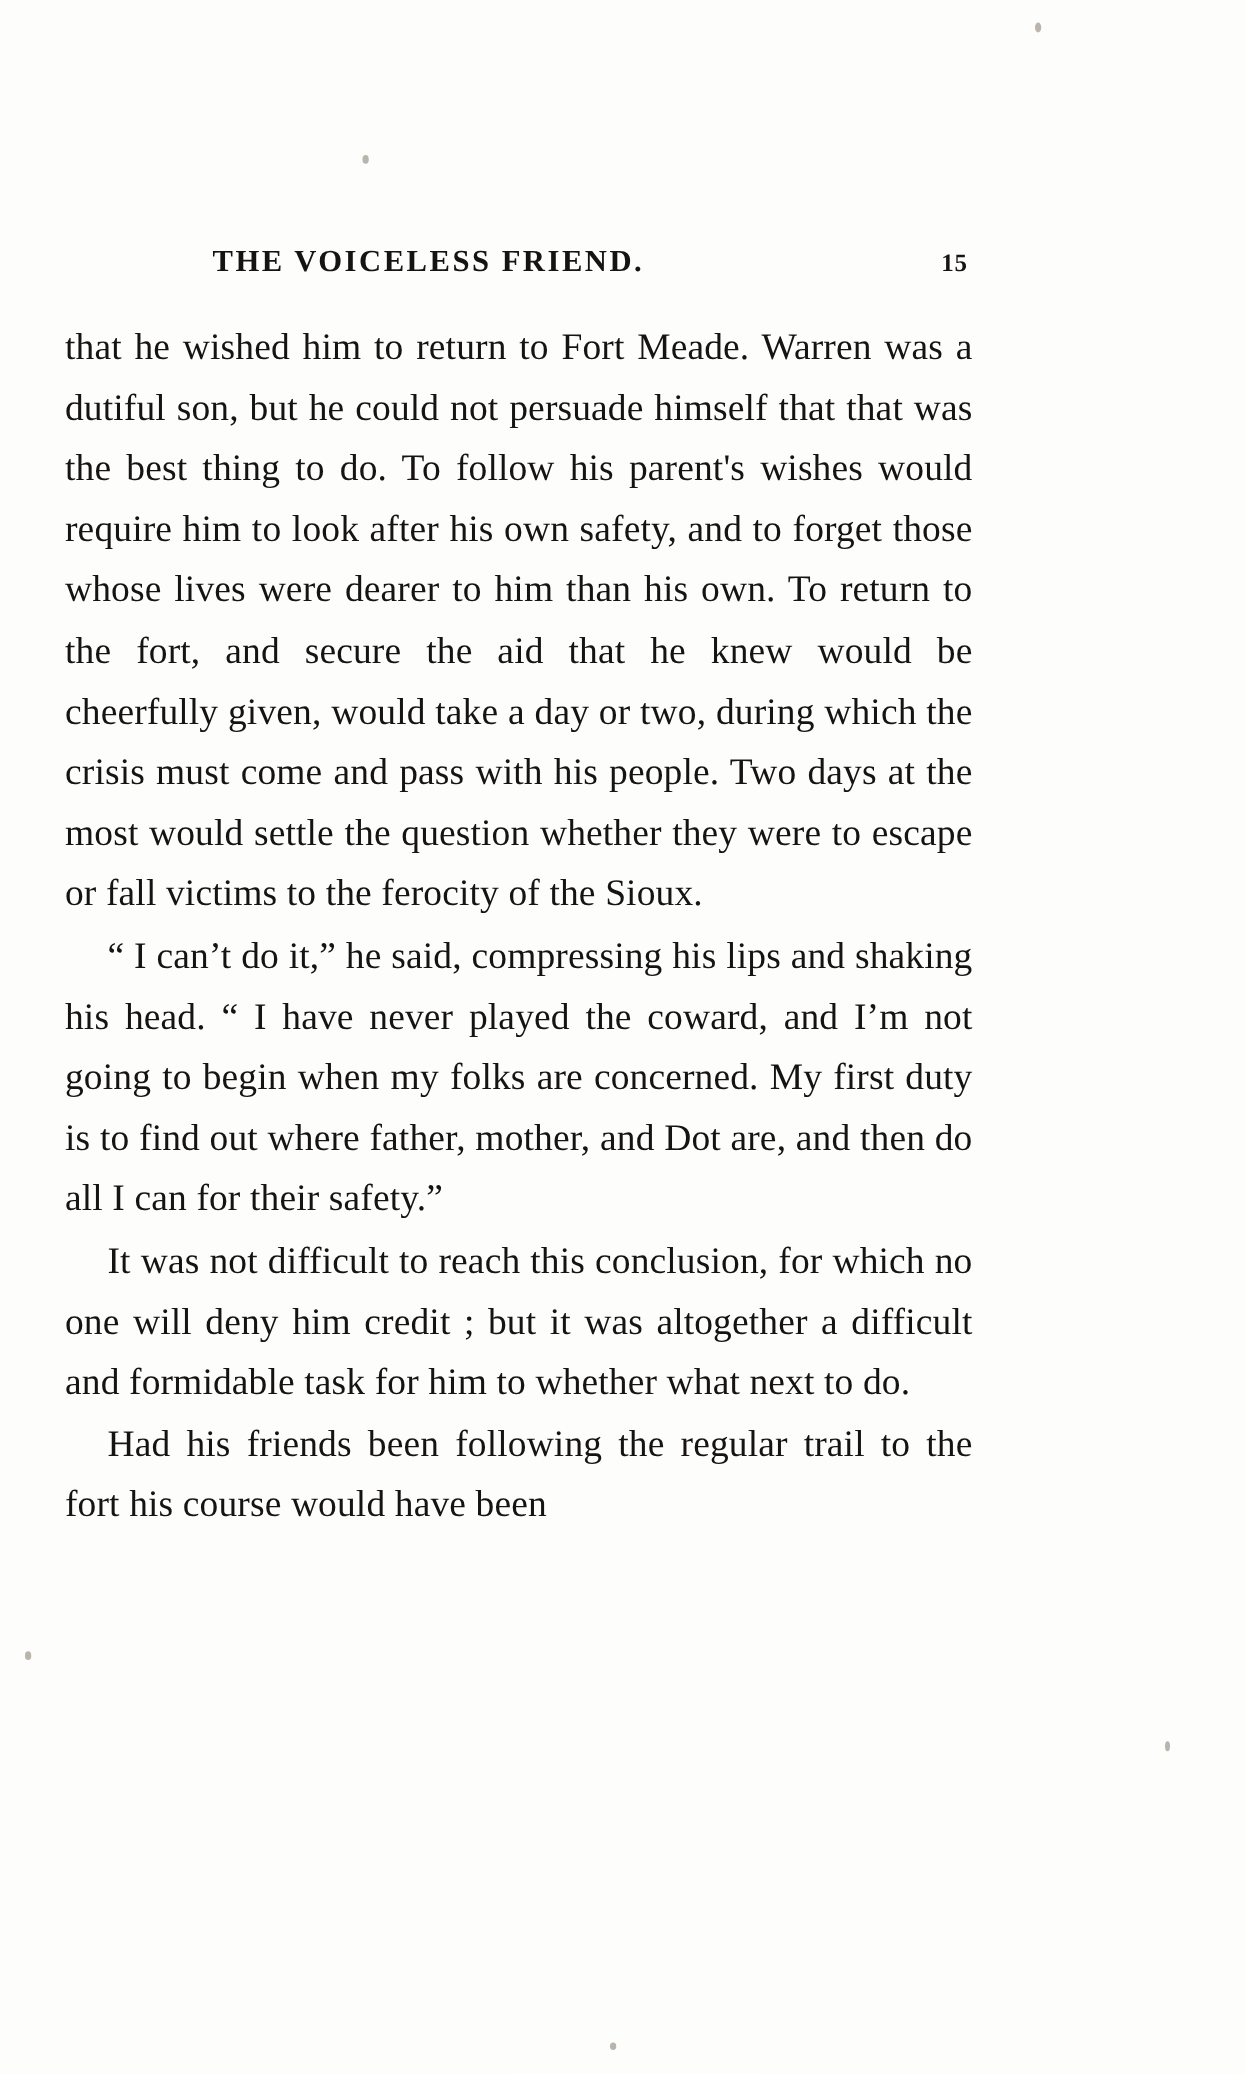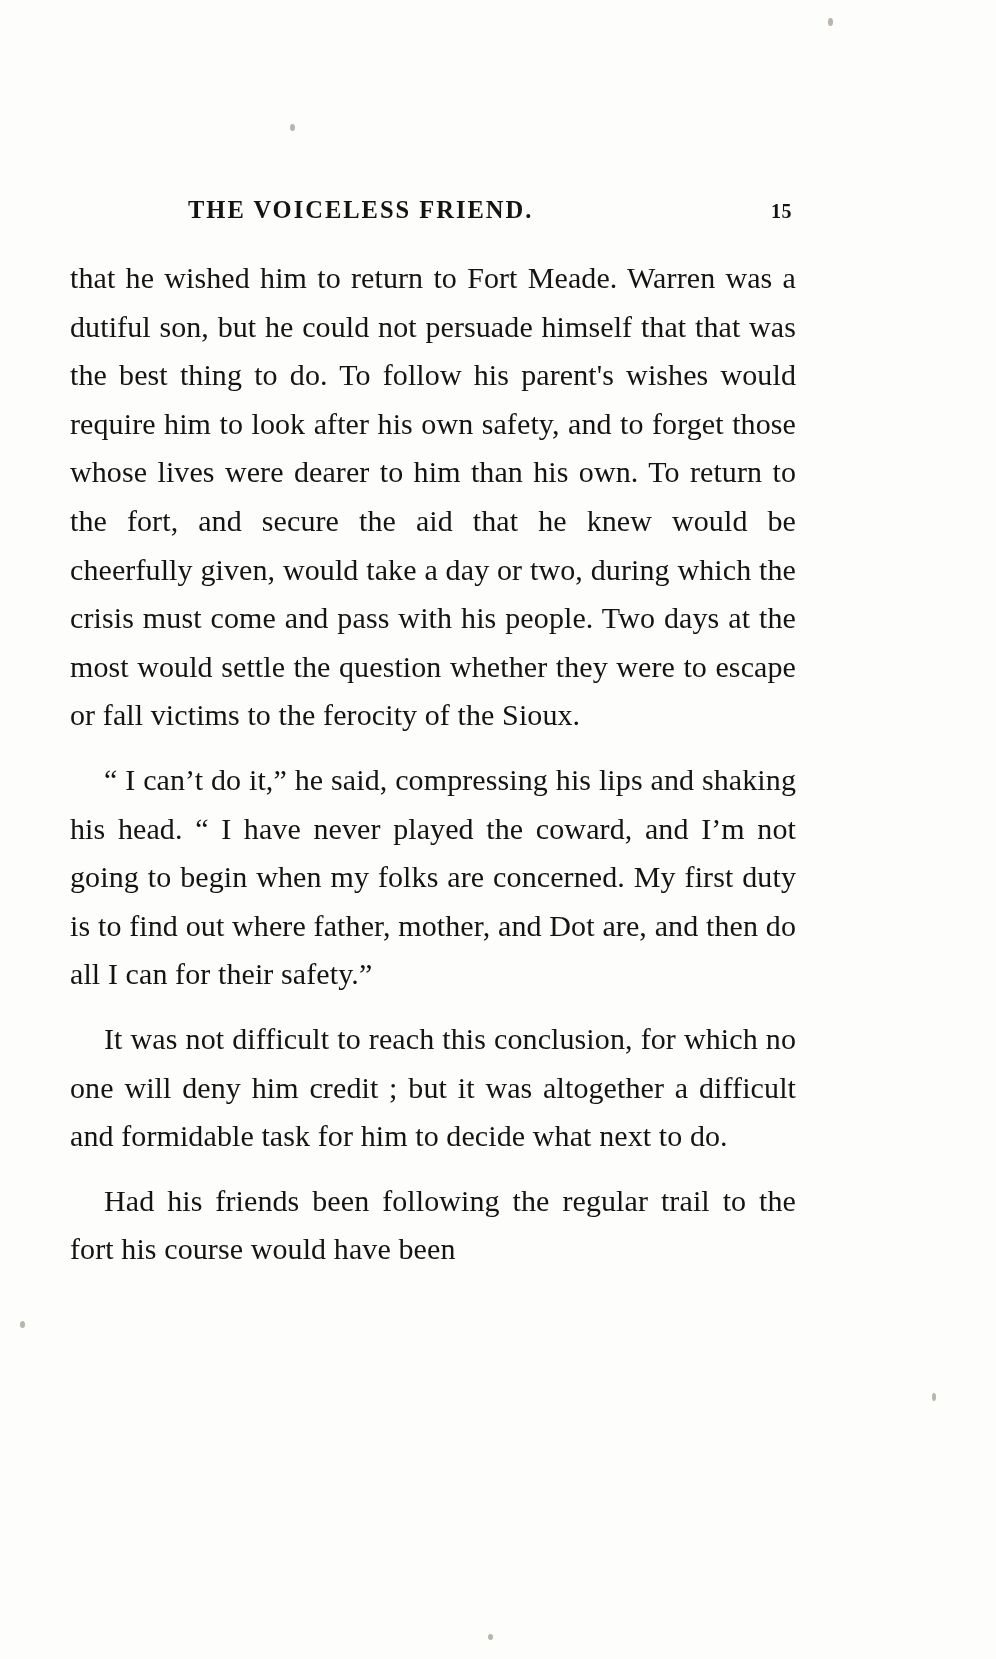--- a/index.html
+++ b/index.html
@@ -11,21 +11,21 @@
     position: relative;
     width: 996px;
     height: 1659px;
     background: #fdfdfc;
     overflow: hidden;
     font-family: "Liberation Serif", serif;
     color: #161412;
   }
   .page-inner {
     position: absolute;
-    left: 70px;
+    left: 52px;
     top: 196px;
     width: 726px;
   }
   .running-head {
     display: flex;
     align-items: baseline;
     justify-content: space-between;
     width: 100%;
     margin-bottom: 30px;
   }
@@ -47,21 +47,21 @@
     font-size: 30px;
     line-height: 48.6px;
     text-align: justify;
     text-justify: inter-word;
     letter-spacing: 0.1px;
   }
   .body-text p.indent {
     text-indent: 34px;
   }
   .body-text p + p {
-    margin-top: 16px;
+    margin-top: 1px;
   }
   
   .speck {
     position: absolute;
     background: #b9b4ac;
     border-radius: 50%;
   }
   .s1 { left: 828px; top: 18px;  width: 5px; height: 8px; }
   .s2 { left: 290px; top: 124px; width: 5px; height: 7px; }
   .s3 { left: 20px;  top: 1321px; width: 5px; height: 7px; }
@@ -82,18 +82,18 @@
   <div class="page-inner">
 
     <div class="running-head">
       <div class="running-title">THE VOICELESS FRIEND.</div>
       <div class="folio">15</div>
     </div>
 
     <div class="body-text">
       <p>that he wished him to return to Fort Meade. Warren was a dutiful son, but he could not persuade himself that that was the best thing to do.  To follow his parent's wishes would require him to look after his own safety, and to forget those whose lives were dearer to him than his own.  To return to the fort, and secure the aid that he knew would be cheerfully given, would take a day or two, during which the crisis must come and pass with his people.  Two days at the most would settle the question whether they were to escape or fall victims to the ferocity of the Sioux.</p>
       <p class="indent">“ I can’t do it,” he said, compressing his lips and shaking his head.   “ I have never played the coward, and I’m not going to begin when my folks are concerned.  My first duty is to find out where father, mother, and Dot are, and then do all I can for their safety.”</p>
-      <p class="indent">It was not difficult to reach this conclusion, for which no one will deny him credit ; but it was altogether a difficult and formidable task for him to decide what next to do.</p>
+      <p class="indent">It was not difficult to reach this conclusion, for which no one will deny him credit ; but it was altogether a difficult and formidable task for him to whether what next to do.</p>
       <p class="indent">Had his friends been following the regular trail to the fort his course would have been</p>
     </div>
 
   </div>
 </div>
 
 </body></html>

